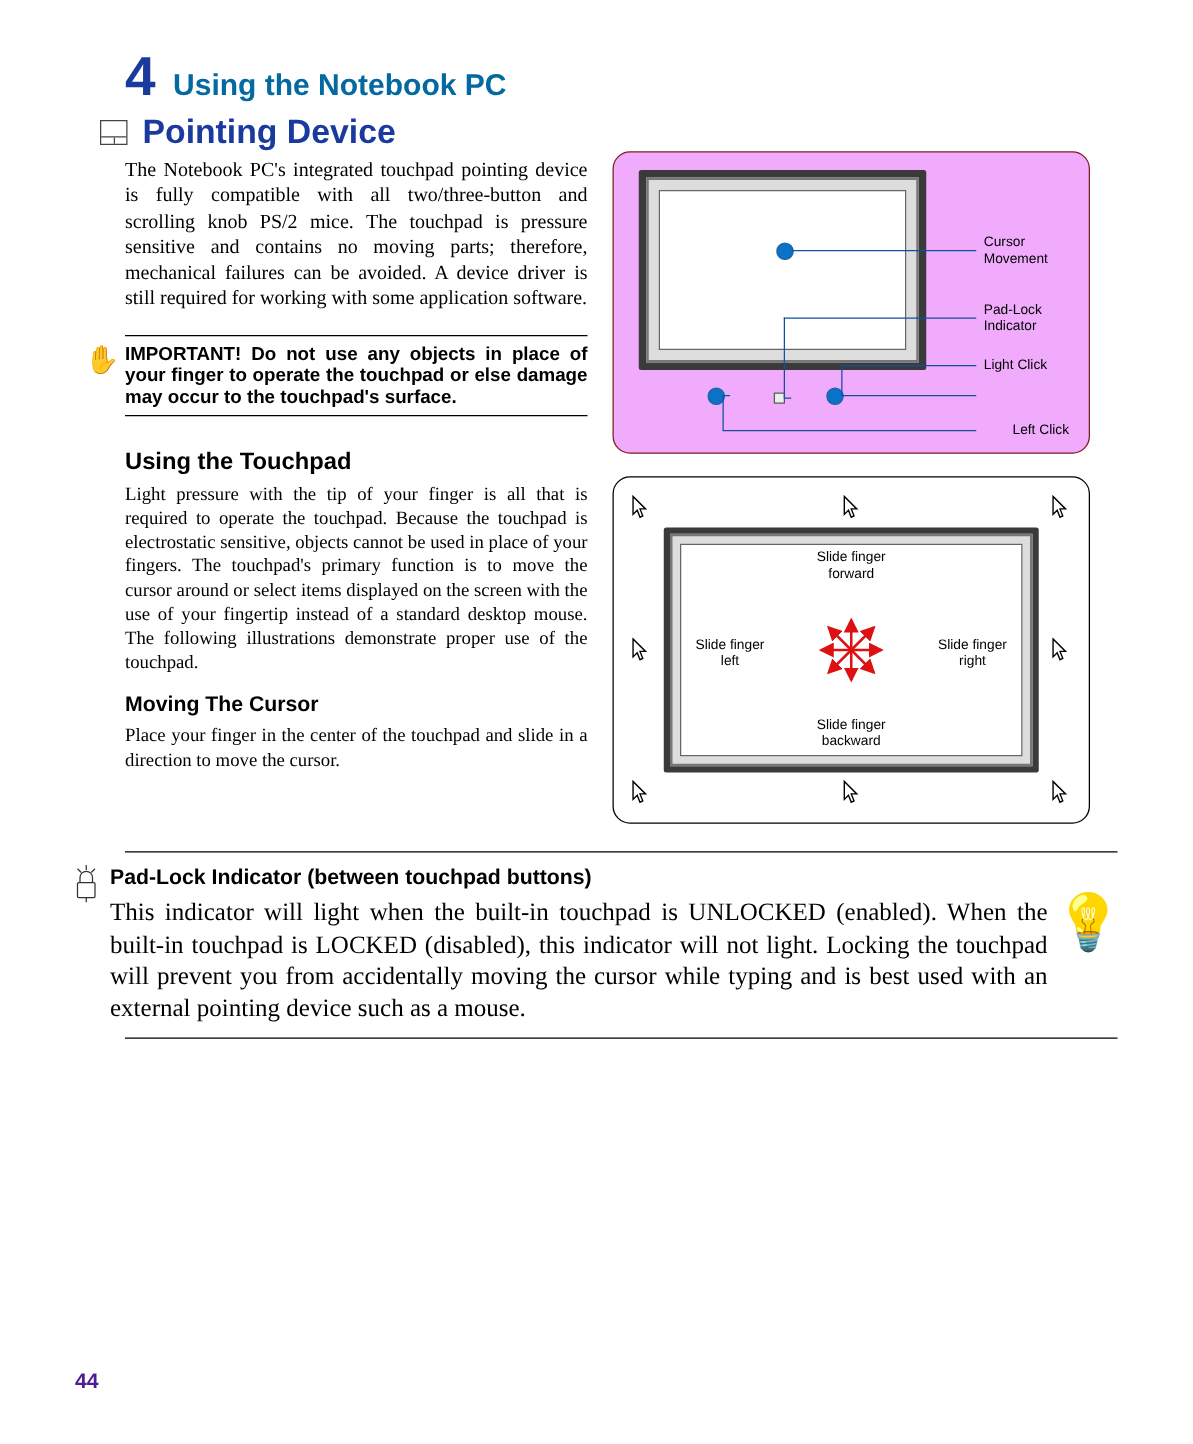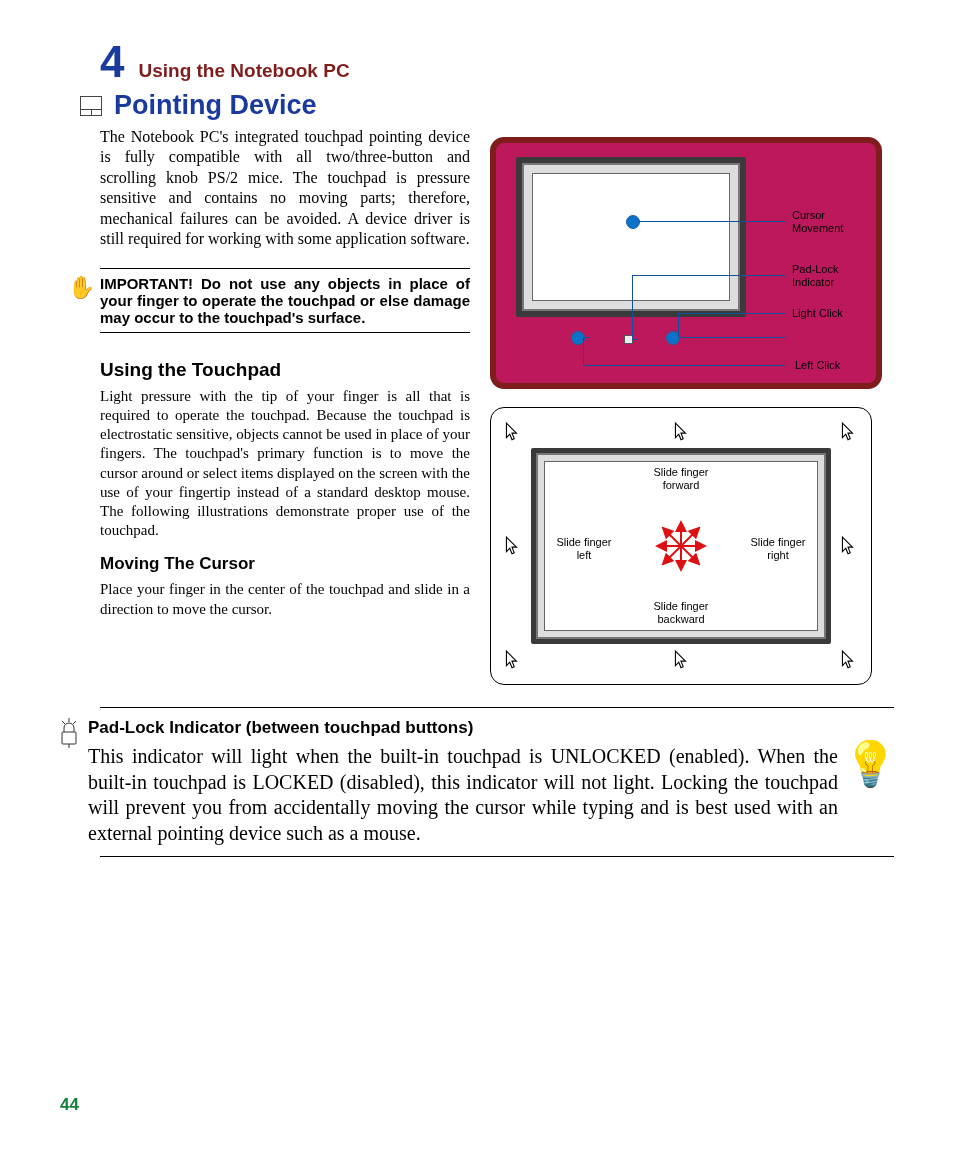--- a/index.html
+++ b/index.html
@@ -24,23 +24,23 @@
   .chapter-num {
     font-family: Arial, Helvetica, sans-serif;
     font-size: 44px;
     font-weight: bold;
     color: #1a3a9e;
     margin-right: 14px;
     line-height: 1;
   }
   .chapter-title {
     font-family: Arial, Helvetica, sans-serif;
-    font-size: 19px;
-    font-weight: bold;
-    color: #7f1d1d;
+    font-size: 24px;
+    font-weight: bold;
+    color: #0369a1;
   }
   .section-title-row {
     display: flex;
     align-items: center;
     margin-left: 20px;
     margin-top: 6px;
   }
   .touchpad-glyph {
     width: 20px;
     height: 18px;
@@ -115,27 +115,27 @@
   }
   .subsubhead {
     font-family: Arial, Helvetica, sans-serif;
     font-size: 17px;
     font-weight: bold;
     margin-top: 14px;
     margin-bottom: 4px;
   }
   
   .fig1 {
-    border: 6px solid #7f1d1d;
+    border: 1px solid #7f1d1d;
     border-radius: 14px;
     width: 380px;
     height: 240px;
     position: relative;
-    background: #be185d;
-    margin-top: 16px;
+    background: #f0abfc;
+    margin-top: 0;
   }
   .screen-outer {
     position: absolute;
     left: 20px; top: 14px;
     width: 230px; height: 160px;
     background: #3a3a3a;
     border-radius: 2px;
   }
   .screen-mid {
     position: absolute;
@@ -233,21 +233,21 @@
     font-size: 44px;
     color: #f2b200;
   }
   .page-num {
     position: absolute;
     bottom: 40px;
     left: 60px;
     font-family: Arial, Helvetica, sans-serif;
     font-size: 17px;
     font-weight: bold;
-    color: #15803d;
+    color: #4c1d95;
   }
   .rule-under-section4 {
     border: none;
     border-top: 1px solid #000;
     margin: 10px 0 0 40px;
   }
 </style>
 </head>
 <body>
 
@@ -303,21 +303,21 @@
         <div class="lead" style="left:182px; top:170px; width:108px;"></div>
         <div class="lead" style="left:87px; top:194px; width:6px;"></div>
         <div style="position:absolute; left:87px; top:194px; width:1px; height:28px; background:#1050a0;"></div>
         <div class="lead" style="left:87px; top:222px; width:203px;"></div>
 
         <div class="label-sm" style="left:296px; top:66px; white-space:pre;">Cursor
 Movement</div>
         <div class="label-sm" style="left:296px; top:120px; white-space:pre;">Pad-Lock
 Indicator</div>
         <div class="label-sm" style="left:296px; top:164px;">Light Click</div>
-        <div class="label-sm" style="left:288px; top:216px;padding-left:11px;">Left Click</div>
+        <div class="label-sm" style="left:308px; top:216px;padding-left:11px;">Left Click</div>
       </div>
 
       <div class="fig2">
         <div class="tp-outer">
           <div class="tp-mid">
               <div class="tp-inner"></div>
             </div>
         </div>
 
         <div class="slide-label" style="left:155px; top:58px; white-space:pre;">Slide finger

